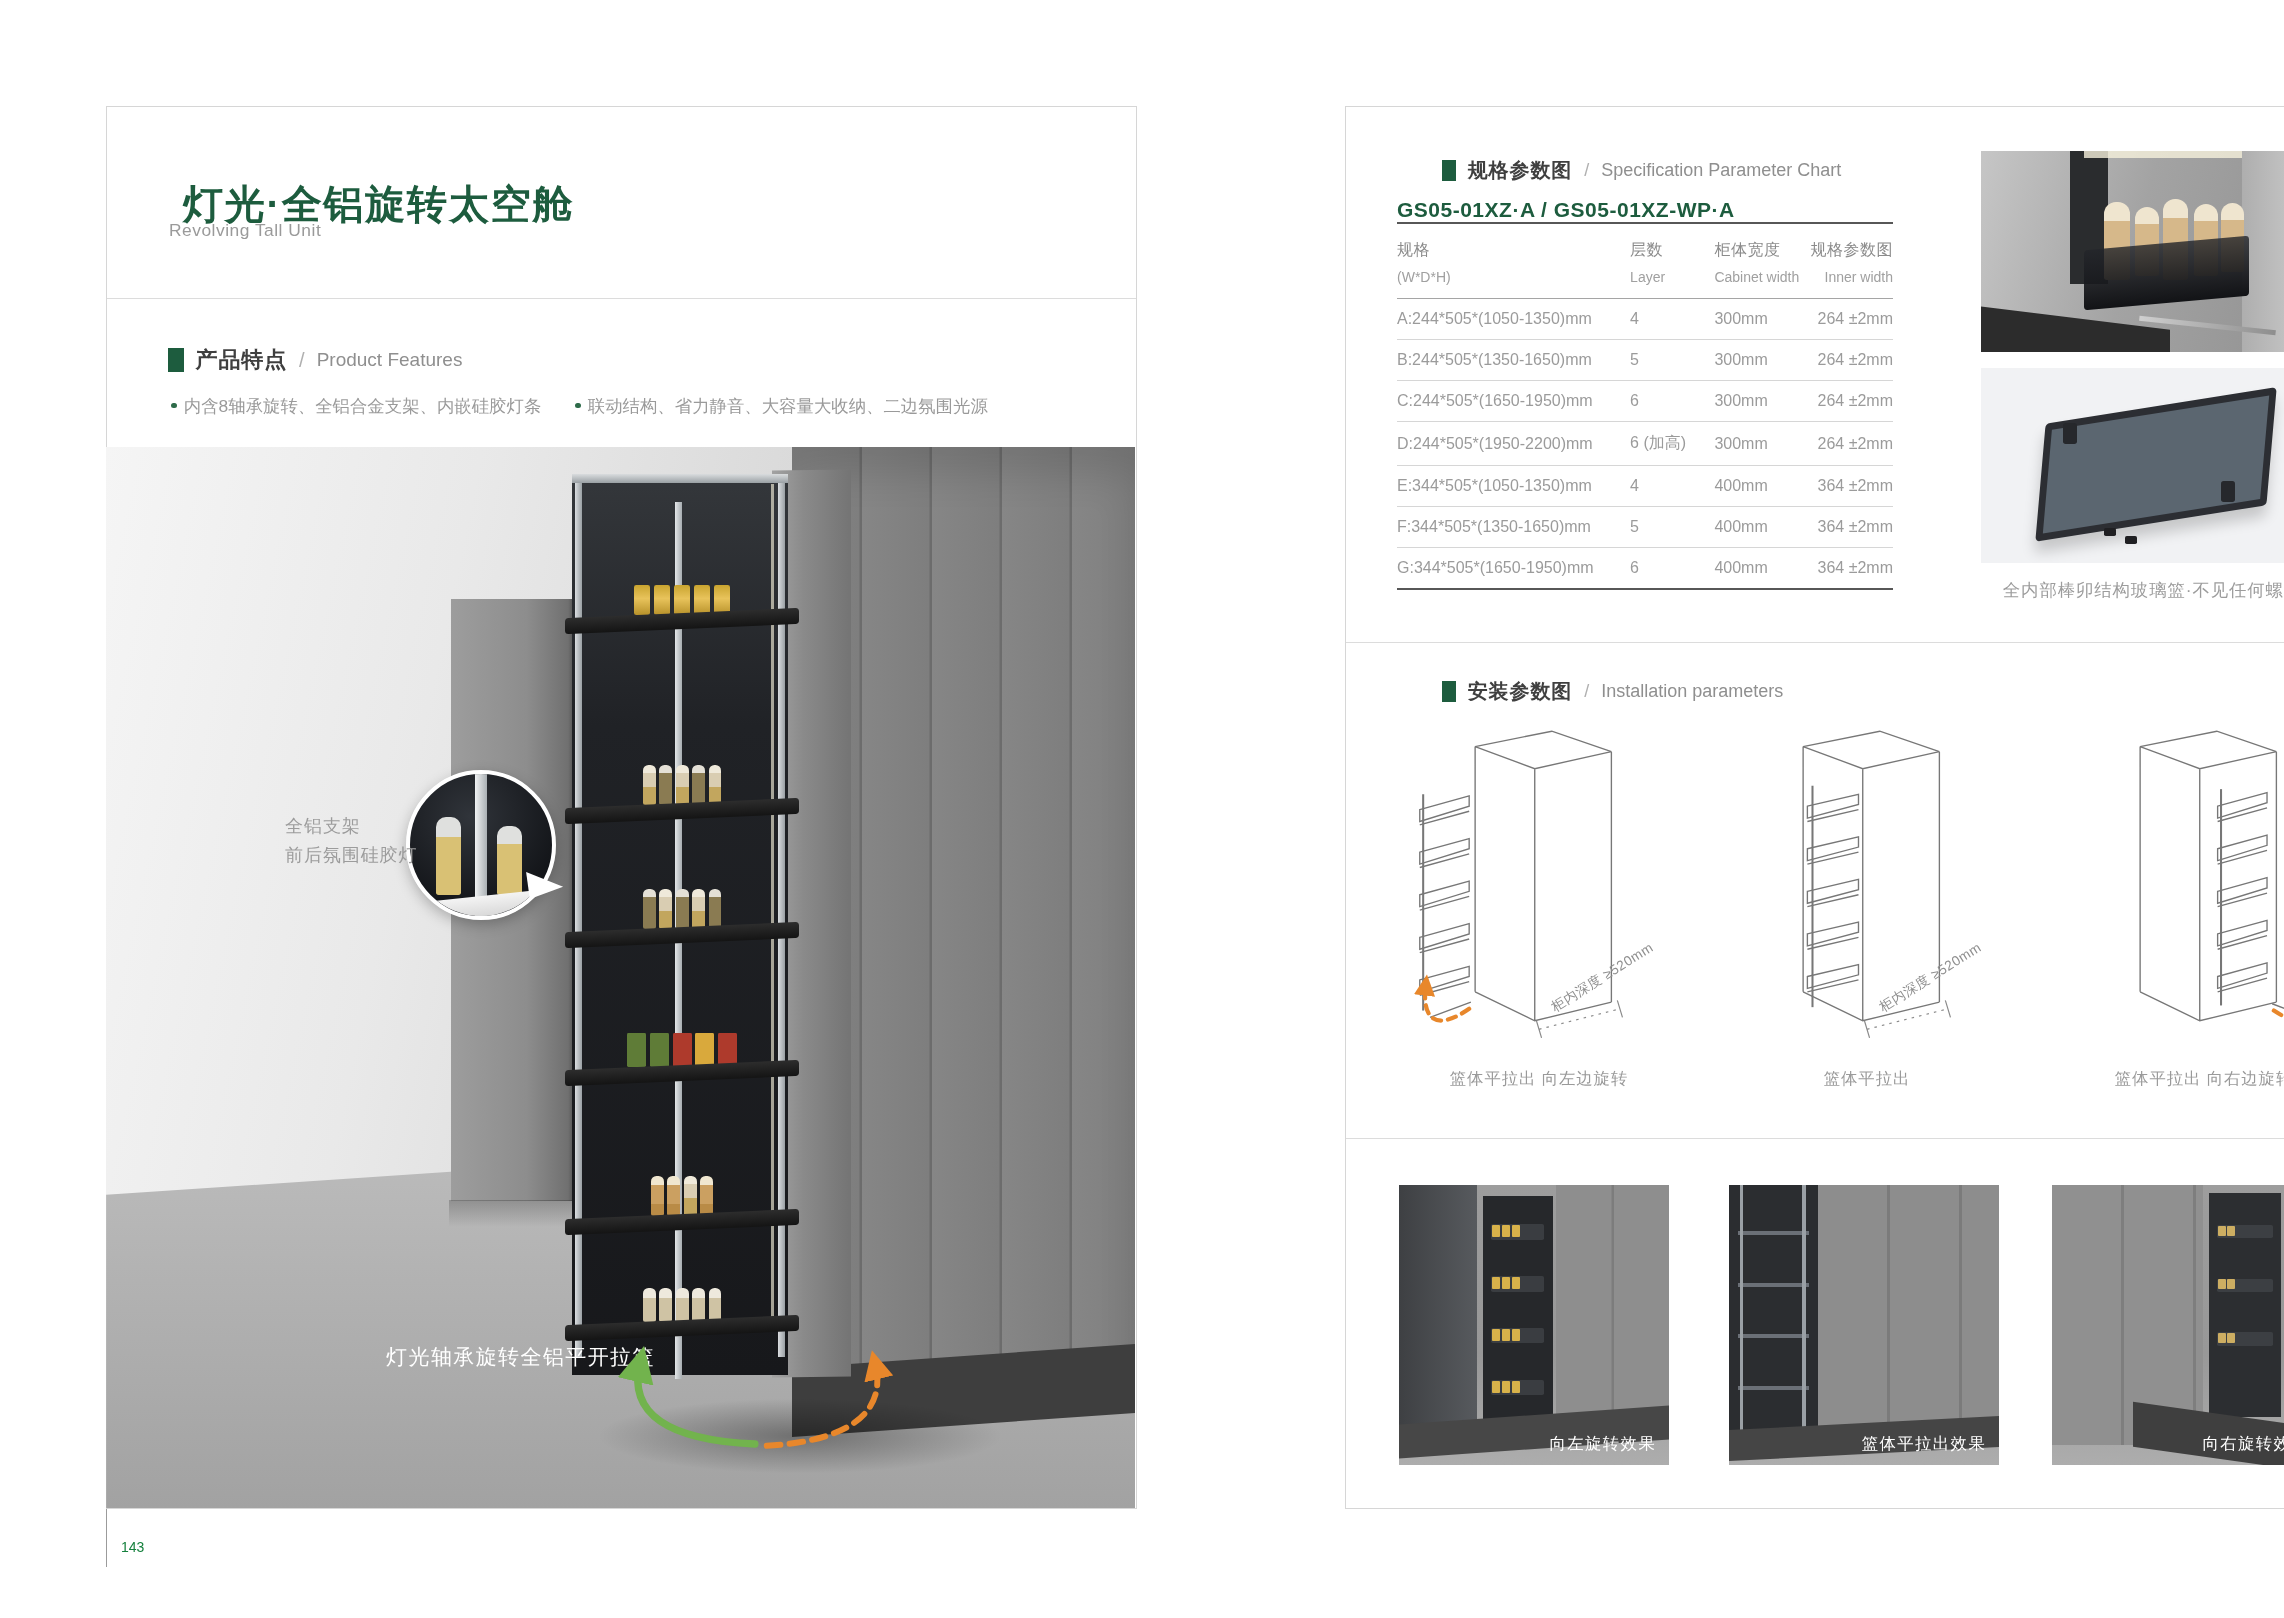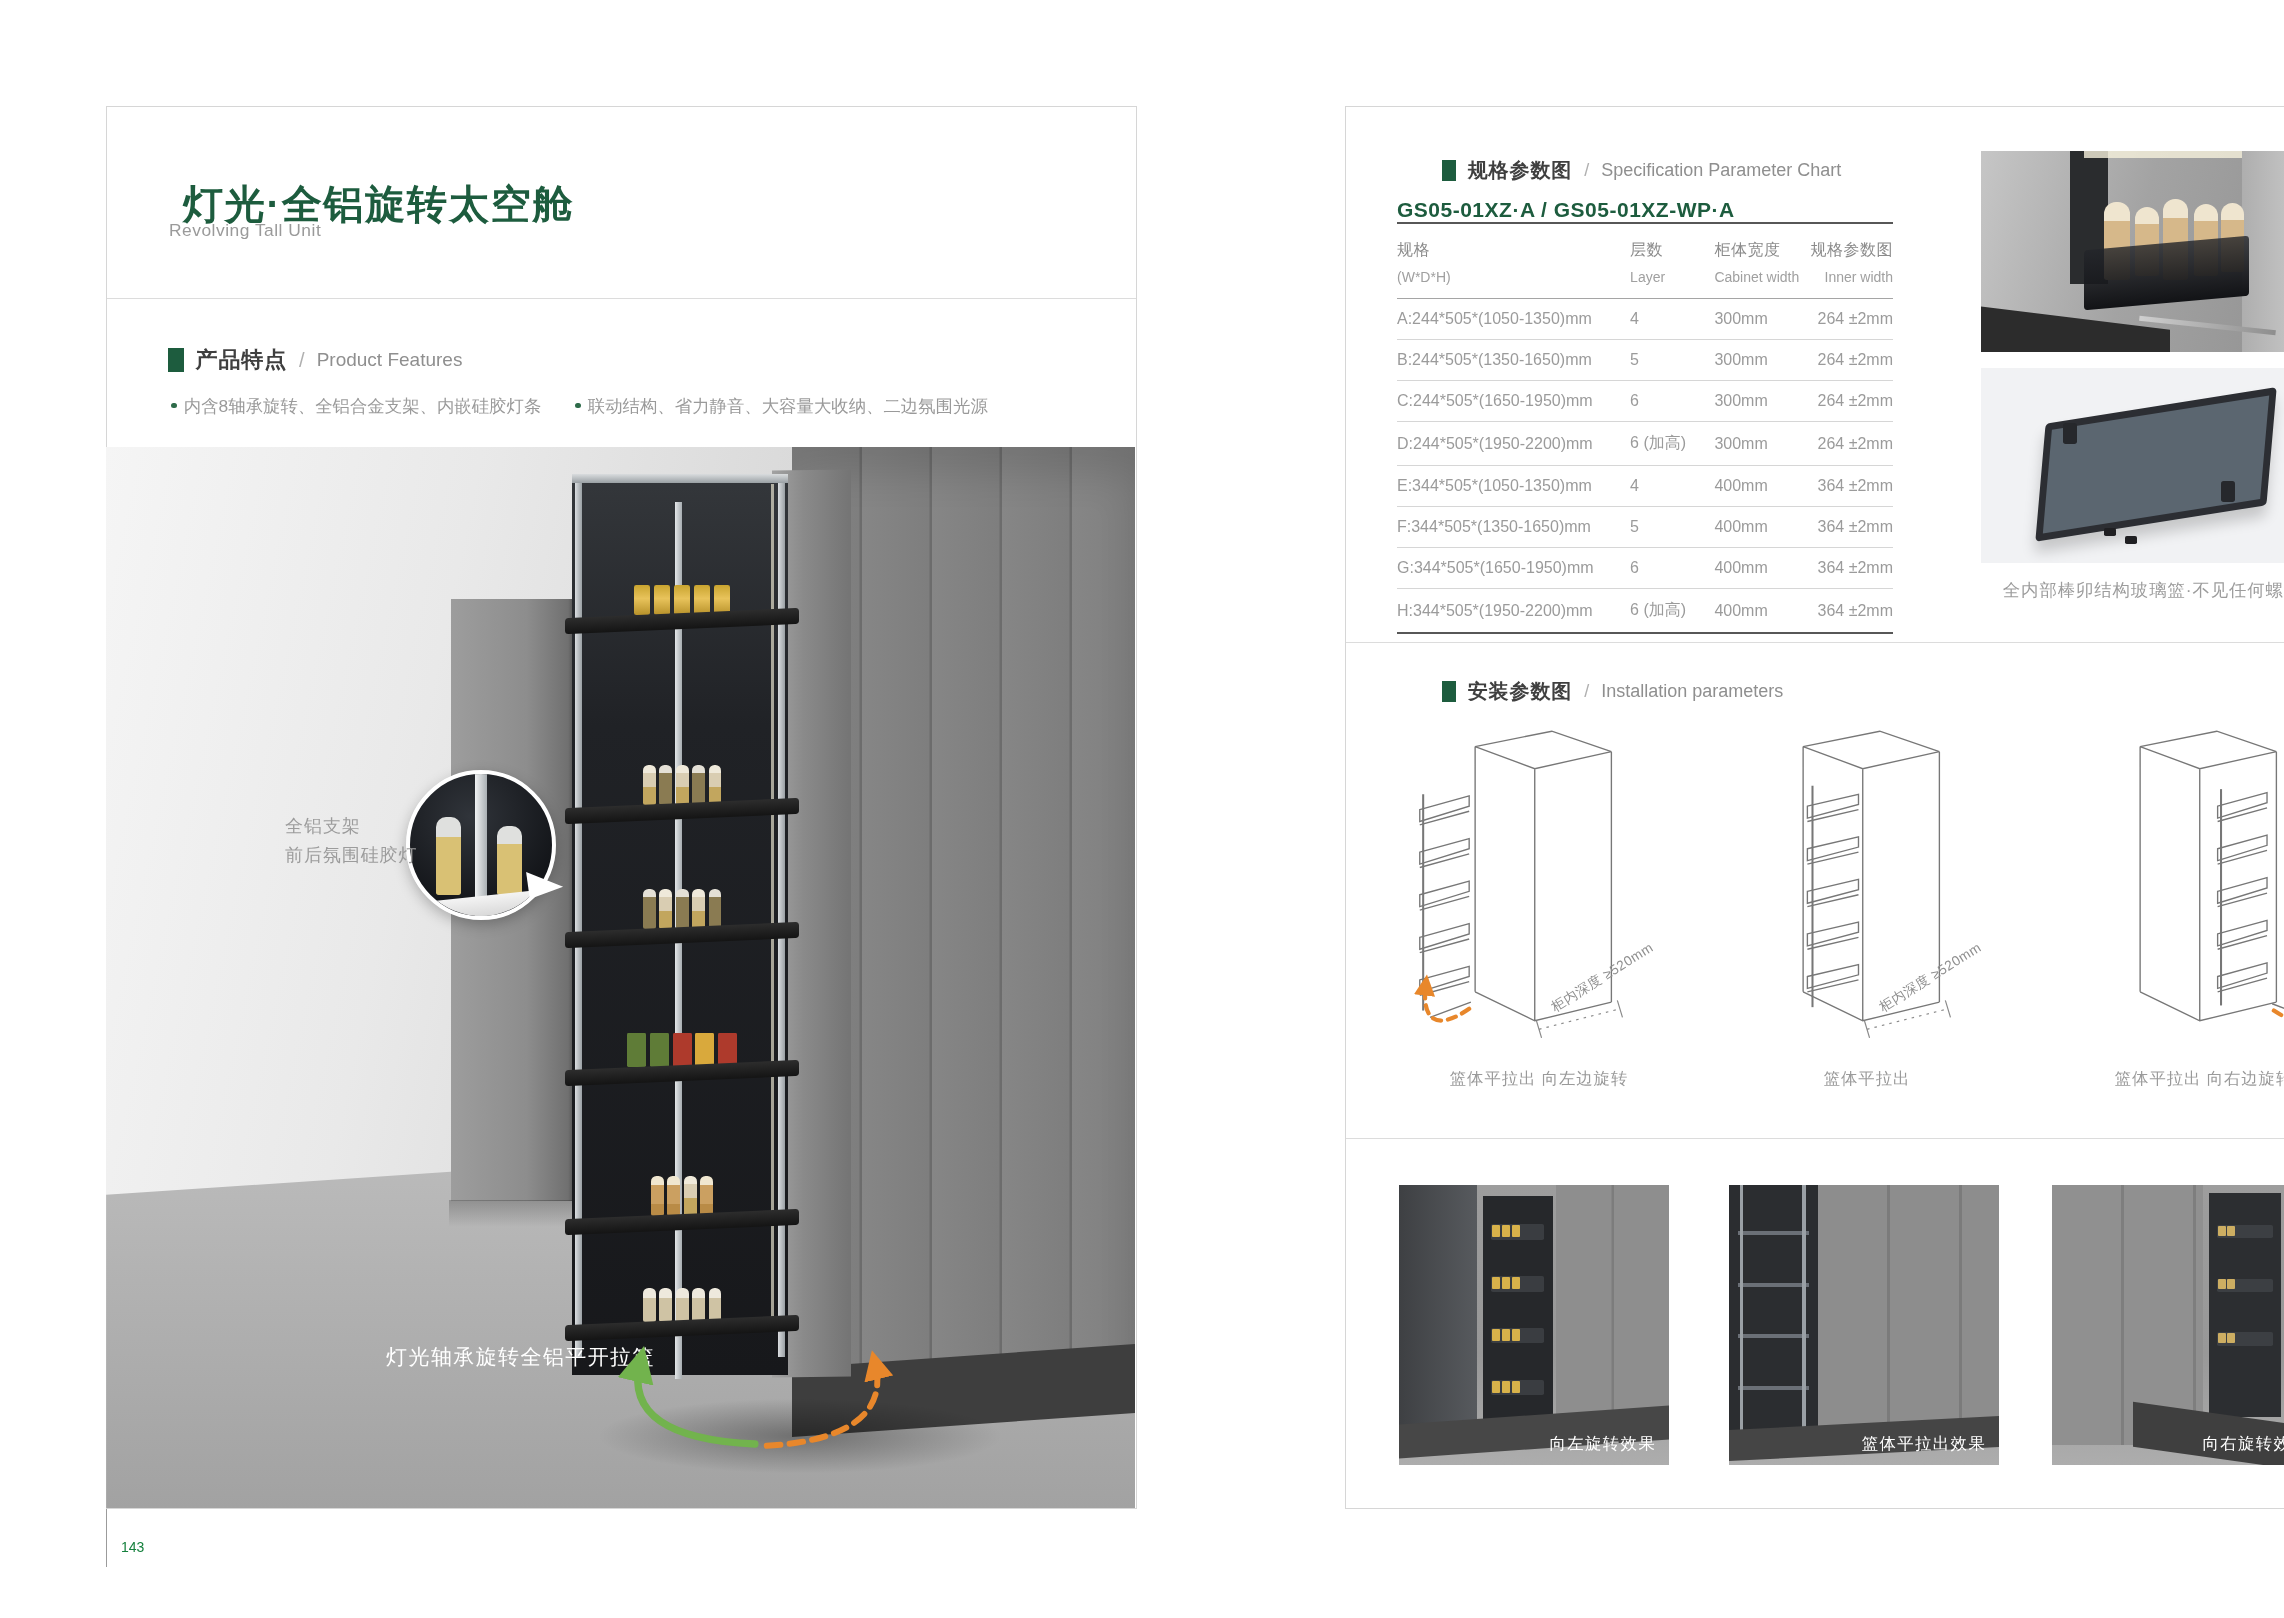--- a/index.html
+++ b/index.html
@@ -328,26 +328,20 @@
             <td class="c2">5</td>
             <td class="c3">400mm</td>
             <td class="c4">364 ±2mm</td>
           </tr>
         <tr>
             <td class="c1">G:344*505*(1650-1950)mm</td>
             <td class="c2">6</td>
             <td class="c3">400mm</td>
             <td class="c4">364 ±2mm</td>
           </tr>
-        <tr>
-            <td class="c1">H:344*505*(1950-2200)mm</td>
-            <td class="c2">6 (加高)</td>
-            <td class="c3">400mm</td>
-            <td class="c4">364 ±2mm</td>
-          </tr>
       </tbody>
     </table>
 
     <div class="spec-photo sp1">
       <div class="wallr"></div>
       <div class="frame"></div>
       <div class="glow"></div>
       <div class="sbt" style="left:36%;bottom:36%;width:25.6px;height:78px"></div>
       <div class="sbt" style="left:45%;bottom:38%;width:24px;height:69px"></div>
       <div class="sbt" style="left:53%;bottom:36%;width:25.6px;height:81px"></div>

